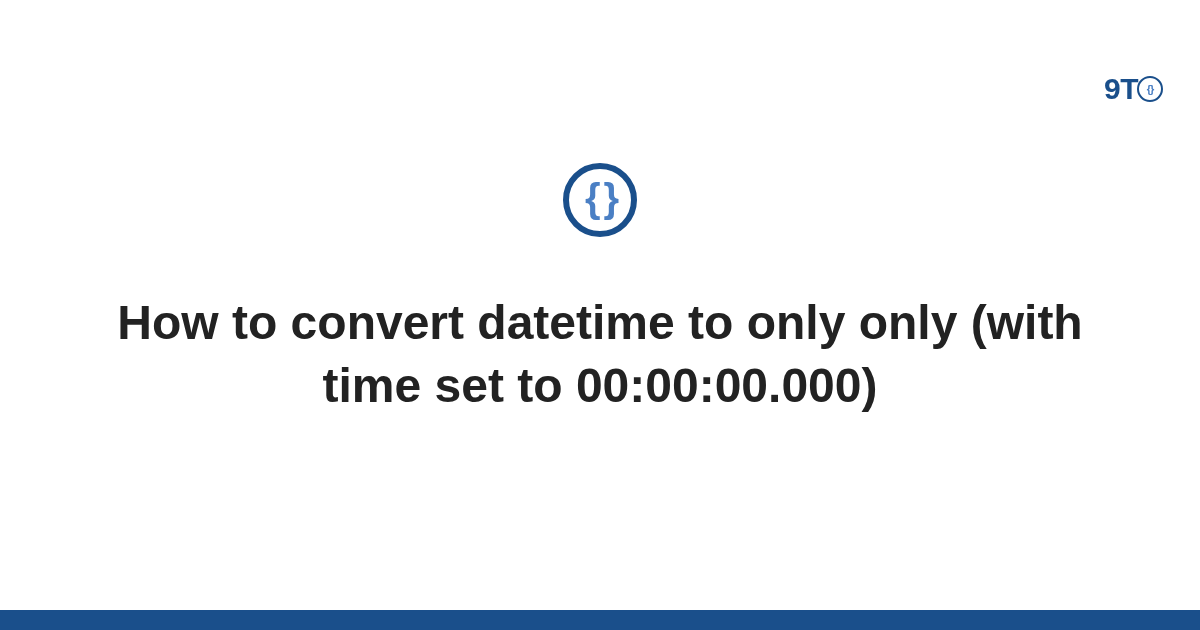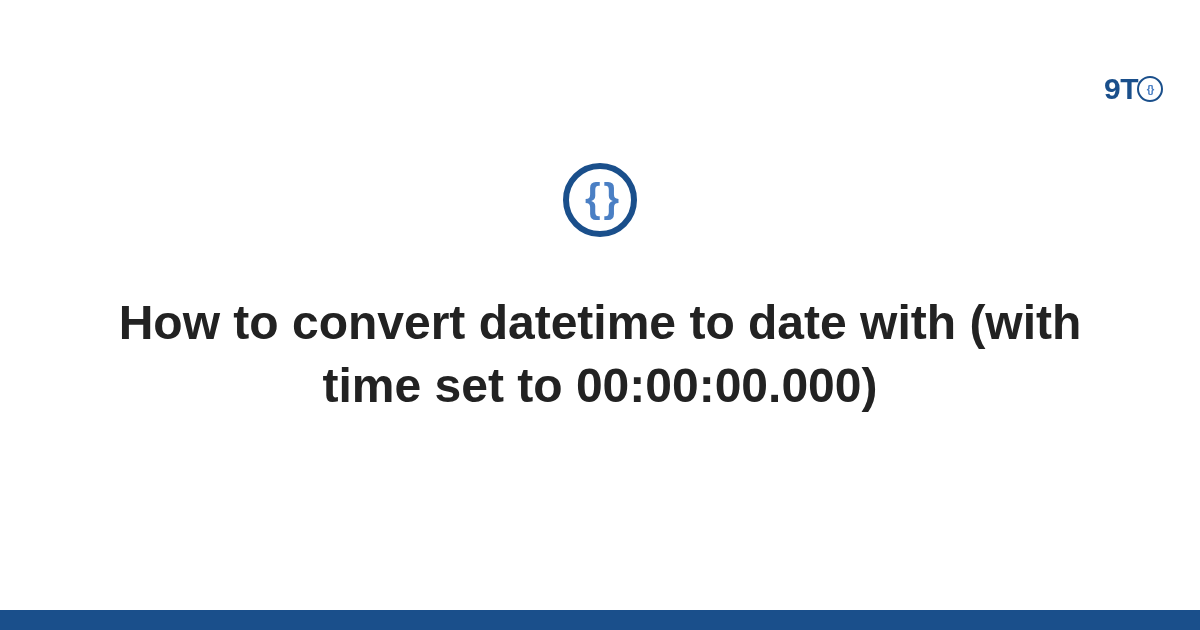--- a/index.html
+++ b/index.html
@@ -105,16 +105,16 @@
 <div class="logo">
   <span class="logo-9t">9T</span><span class="logo-circle">
       <span class="logo-circle-inner">{}</span>
     </span>
 </div>
 
 <div class="content">
   <div class="icon-badge">
     <span class="icon-braces">{ }</span>
   </div>
-  <h1 class="title">How to convert datetime to date with (with time set to 00:00:00.000)</h1>
+  <h1 class="title">How to convert datetime to only only (with time set to 00:00:00.000)</h1>
 </div>
 
 <div class="bottom-bar"></div>
 
 </body></html>

